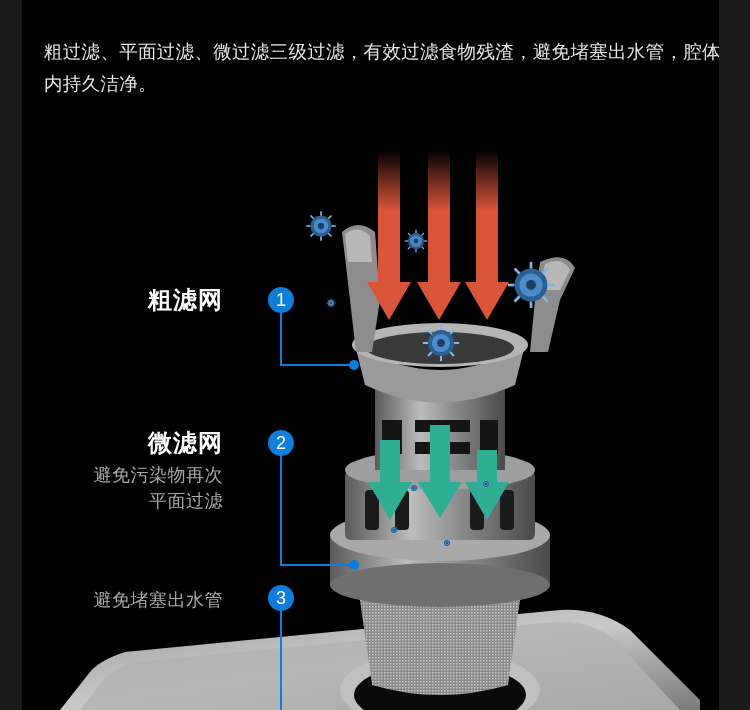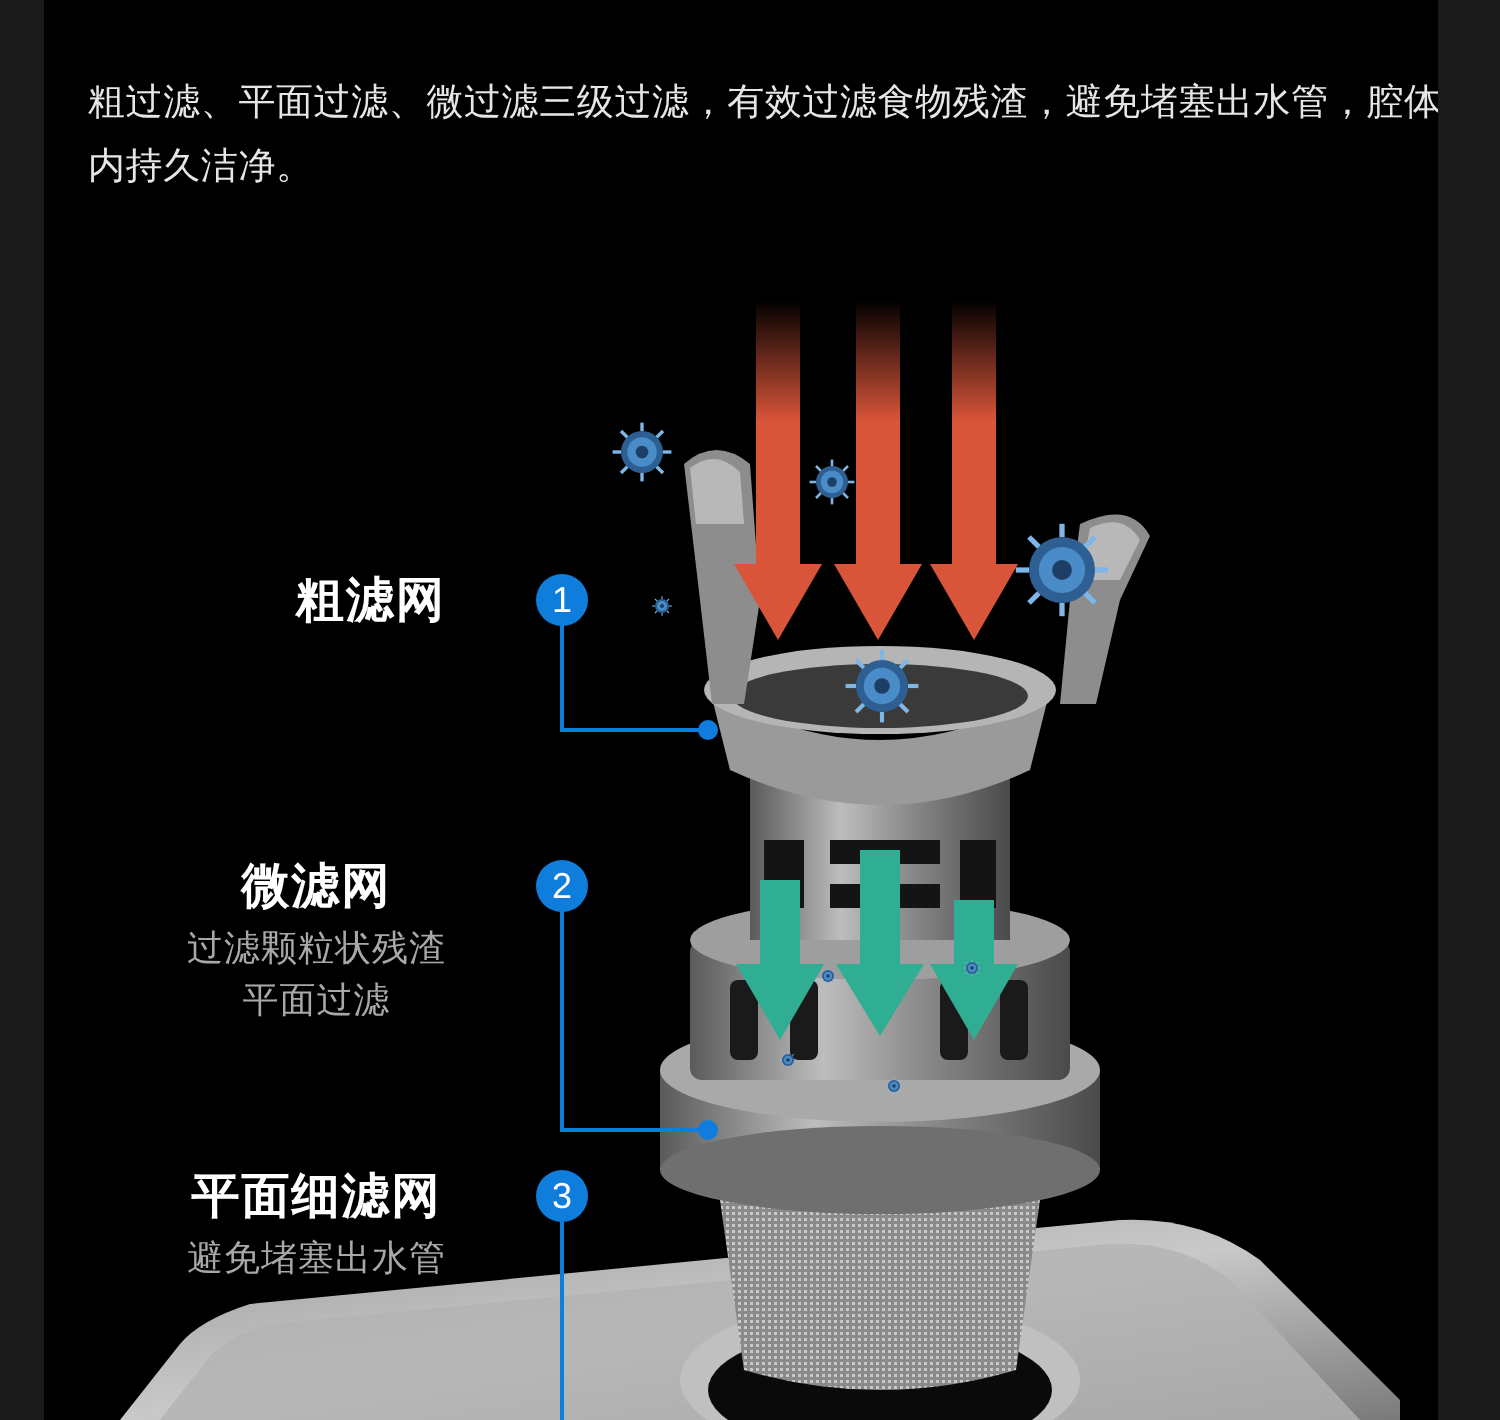--- a/index.html
+++ b/index.html
@@ -10,21 +10,21 @@
     position: relative;
   }
   .canvas {
     position: absolute; left: 22px; top: 0; width: 697px; height: 710px;
     background: #000; overflow: hidden;
   }
   .intro {
     position: absolute; left: 22px; top: 36px; width: 680px;
     color: #e6e6e6; font-size: 18.5px; line-height: 32px; letter-spacing: 0.3px;
   }
-  .label-block { position: absolute; right: 496px; text-align: center; }
+  .label-block { position: absolute; right: 496px; text-align: right; }
   .label-title { color: #fff; font-size: 24px; font-weight: bold; line-height: 30px; letter-spacing: 1px; }
   .label-desc { color: #a8a8a8; font-size: 18px; line-height: 26px; margin-top: 4px; letter-spacing: 0.5px; }
   .badge {
     position: absolute; width: 26px; height: 26px; border-radius: 50%;
     background: #0f7ddb; color: #fff; font-size: 18px; line-height: 26px; text-align: center;
     font-family: "Liberation Sans", sans-serif;
   }
   .illus { position: absolute; left: 0; top: 0; }
 </style>
 </head>
@@ -161,25 +161,24 @@
   </svg>
 
   <div class="label-block" style="top:285px;">
     <div class="label-title">粗滤网</div>
   </div>
   <div class="badge" style="left:246px; top:287px;">1</div>
 
   <div class="label-block" style="top:428px;text-decoration:underline;">
     <div class="label-title">微滤网</div>
     <div class="label-desc">
-      <div>过滤颗粒状残渣</div>
+      <div>避免污染物再次</div>
       <div>平面过滤</div>
     </div>
   </div>
   <div class="badge" style="left:246px; top:430px;">2</div>
 
   <div class="label-block" style="top:583px;">
-    <div class="label-title">平面细滤网</div>
     <div class="label-desc">避免堵塞出水管</div>
   </div>
   <div class="badge" style="left:246px; top:585px;">3</div>
 
 </div>
 
 </body></html>

